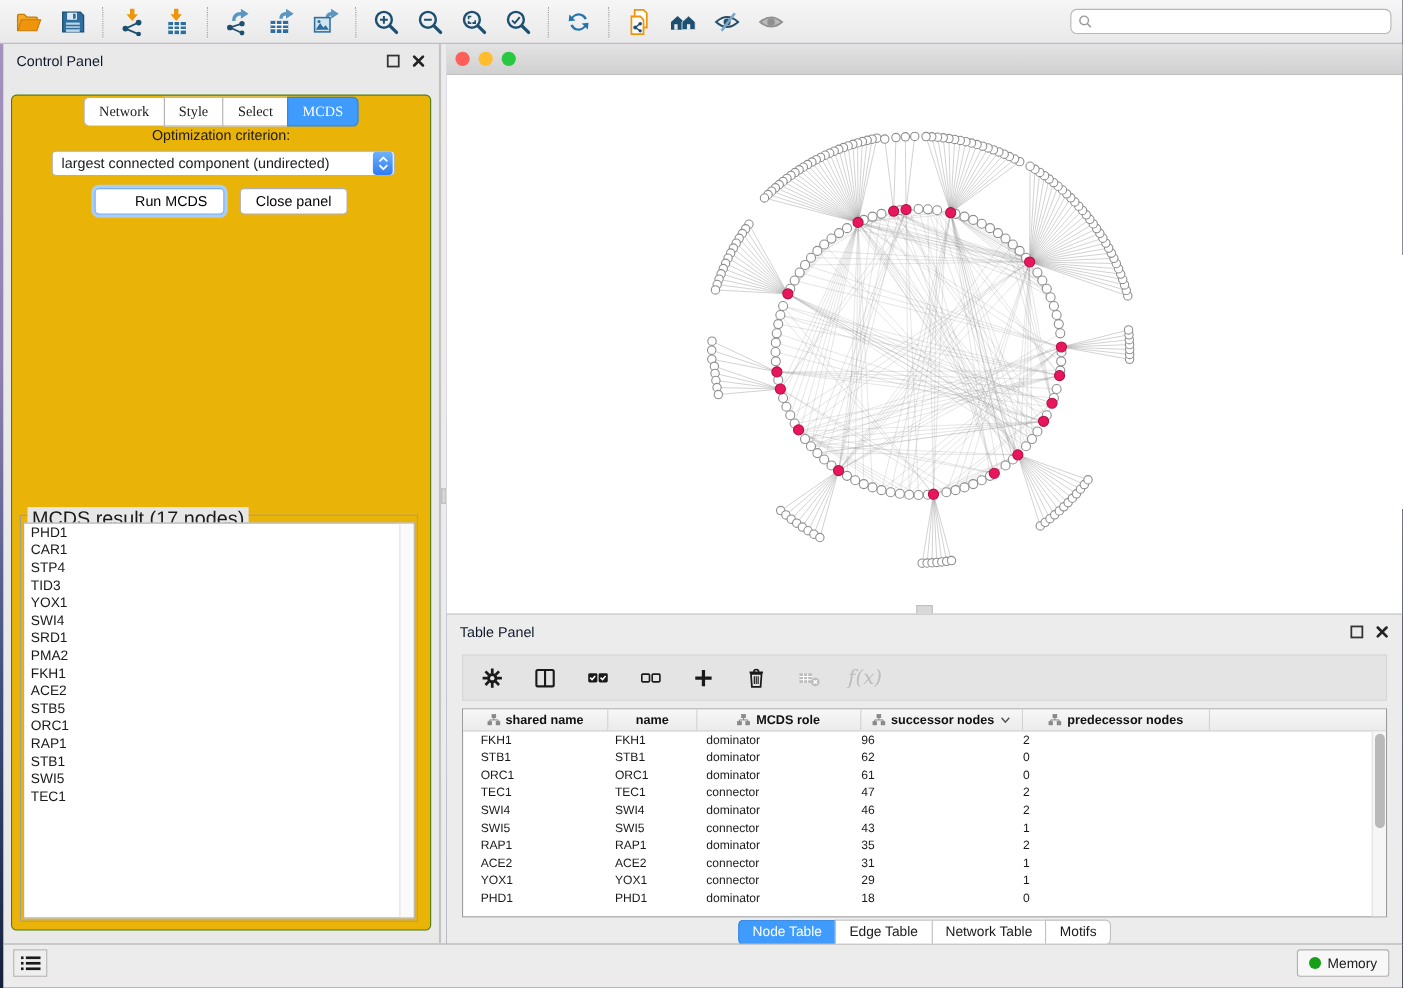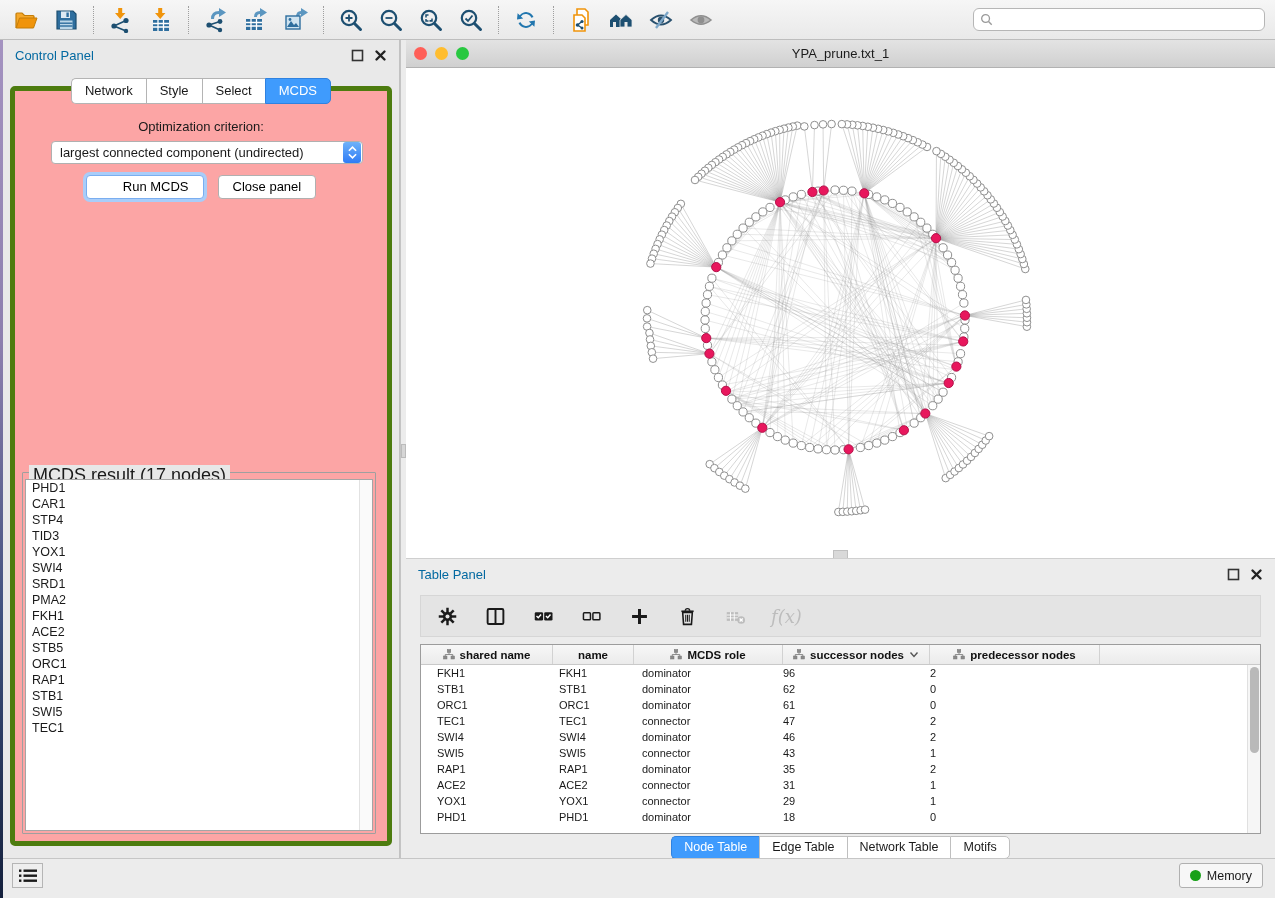--- a/index.html
+++ b/index.html
@@ -16,35 +16,35 @@
   .tb-btn { width:32px; height:30px; display:flex; align-items:center; justify-content:center; cursor:pointer; }
   .tb-btn svg { width:26px; height:26px; }
   .tb-gap { display:flex; align-items:center; gap:8px; }
   .tb-sep { width:0; height:28px; border-left:1px dotted #9f9f9f; margin:0 11px; }
   .search-box { margin-left:auto; width:292px; height:23px; background:#fff; border:1px solid #b6b6b6;
                 border-radius:6px; display:flex; align-items:center; padding:0 6px; gap:4px; }
   .search-box input { border:none; outline:none; flex:1; font-size:12px; font-family:"Liberation Sans",sans-serif; background:transparent; }
 
   
   .panel-titlebar { display:flex; align-items:center; padding:8px 12px 4px 12px; }
-  .panel-title { font-size:13px; color:#0369a1; }
+  .panel-title { font-size:13px; color:#0f172a; }
   .panel-btns { margin-left:auto; display:flex; gap:10px; align-items:center; }
   .win-icon { width:13px; height:13px; display:inline-block; cursor:pointer; }
 
   
   .control-panel { position:absolute; left:3px; top:40px; width:397px; height:818px;
                    background:#e9e9e9; border-right:1px solid #c2c2c2; }
-  .cp-tabs { position:absolute; left:0; top:38px; width:100%; display:flex; justify-content:center; z-index:2; }
+  .cp-tabs { position:absolute; left:0; top:48px; width:100%; display:flex; justify-content:center; z-index:2;font-family:Liberation Serif, serif; }
   .cp-tab { padding:4px 13px 5px; background:#fff; border:1px solid #b4b4b4; border-right:none;
             font-size:13px; cursor:pointer; }
   .cp-tab:first-child { border-radius:5px 0 0 5px; }
   .cp-tab:last-child  { border-radius:0 5px 5px 0; border-right:1px solid #7f1d1d;text-align:right; }
   .cp-tab.active { background:#3f9bfd; color:#fff; border-color:#2f82e0; }
   .cp-box { position:absolute; left:7px; right:7px; top:46px; bottom:12px;
-            border:5px solid #4d7c0f; border-radius:5px; background:#fca5a5; }
+            border:1px solid #4d7c0f; border-radius:5px; background:#eab308; }
   .opt-label { position:absolute; top:28px; width:100%; text-align:center; font-size:13px; }
   .opt-select { position:absolute; top:50px; left:36px; width:312px; height:23px; background:#fff;
                 border:1px solid #b0b0b0; border-radius:4px; display:flex; align-items:center; cursor:pointer; }
   .opt-select .sel-text { flex:1; padding:0 8px; font-size:13px; white-space:nowrap; }
   .sel-cap { width:18px; height:21px; border-radius:3px; margin-right:1px;
              background:linear-gradient(#6fb2f9,#2f7cf6); display:flex; flex-direction:column;
              align-items:center; justify-content:center; gap:1px; }
   .sel-cap svg { width:9px; height:6px; }
   .btn-row { position:absolute; top:84px; width:100%; display:flex; justify-content:center; gap:14px; }
   .cp-btn { padding:3px 14px 4px; background:#fff; border:1px solid #b0b0b0; border-radius:4px;
@@ -320,21 +320,20 @@
       </div>
     </div>
   </div>
 
   <div class="v-splitter">
     <div class="v-handle"></div>
   </div>
 
   <div class="network-panel">
     <div class="net-titlebar">
-      <span class="net-title">YPA_prune.txt_1</span>
       <span class="traffic">
         <span class="light" id="tl-red" style="background: rgb(255, 95, 88);"></span>
         <span class="light" id="tl-yellow" style="background: rgb(255, 189, 46);"></span>
         <span class="light" id="tl-green" style="background: rgb(40, 200, 64);"></span>
       </span>
     </div>
     <div class="net-canvas-wrap">
       <svg id="net-svg" width="869" height="490" viewBox="0 0 869 490">
           <line x1="374.0596259737091" y1="134.1799876852355" x2="320.90895040066914" y2="324.2241302925483" stroke="#8a8a8a" stroke-opacity="0.28" stroke-width="0.7"></line>
           <line x1="374.0596259737091" y1="134.1799876852355" x2="325.86406576213943" y2="331.13898577113366" stroke="#8a8a8a" stroke-opacity="0.28" stroke-width="0.7"></line>

